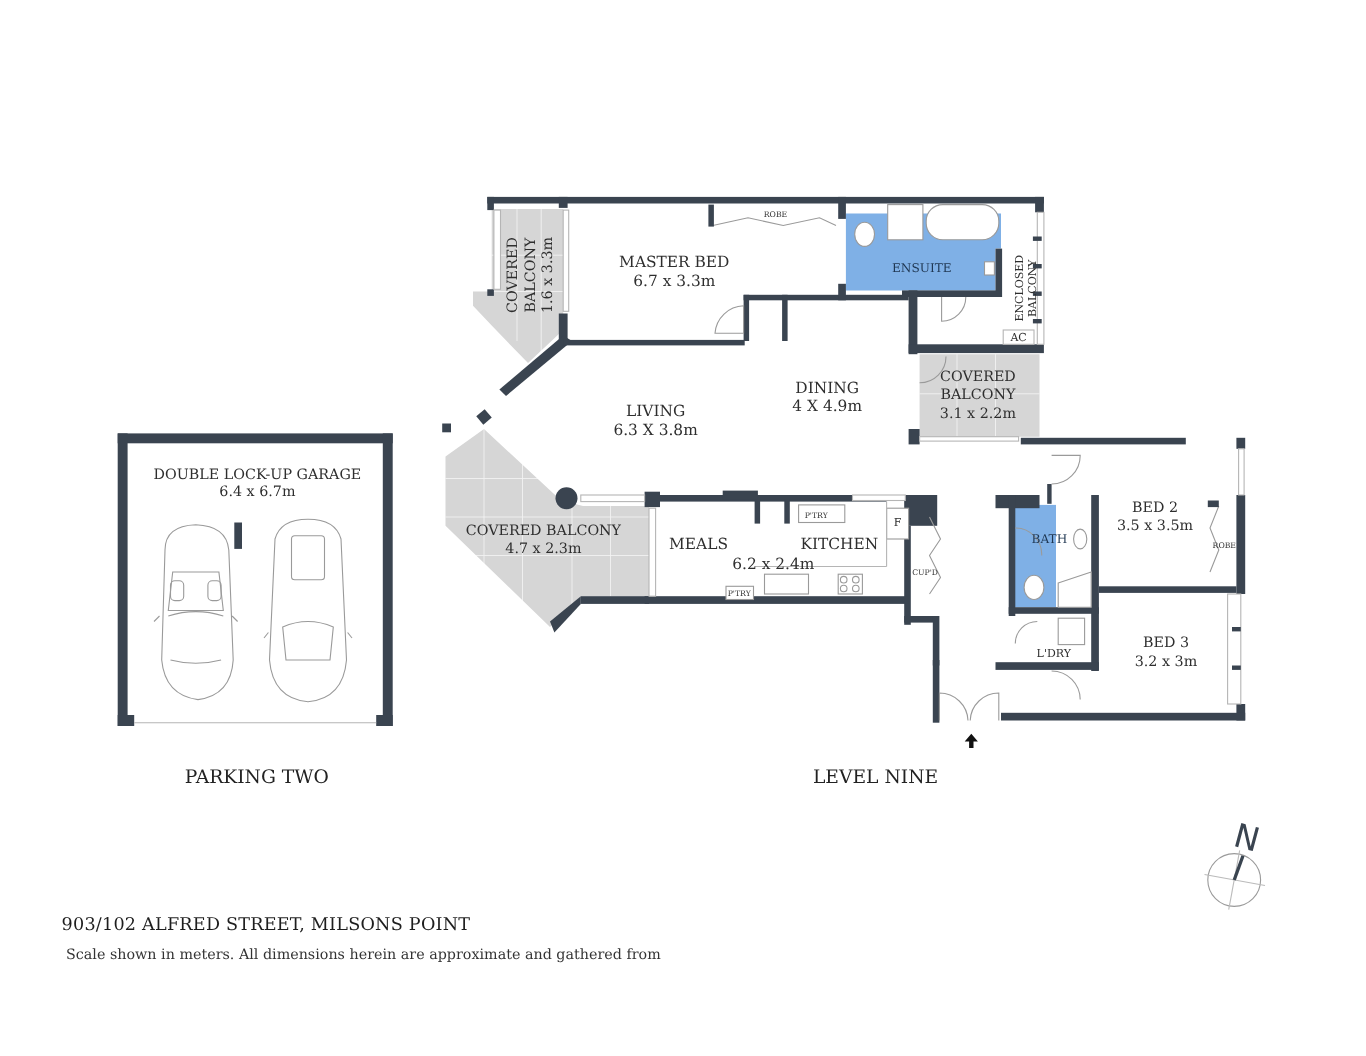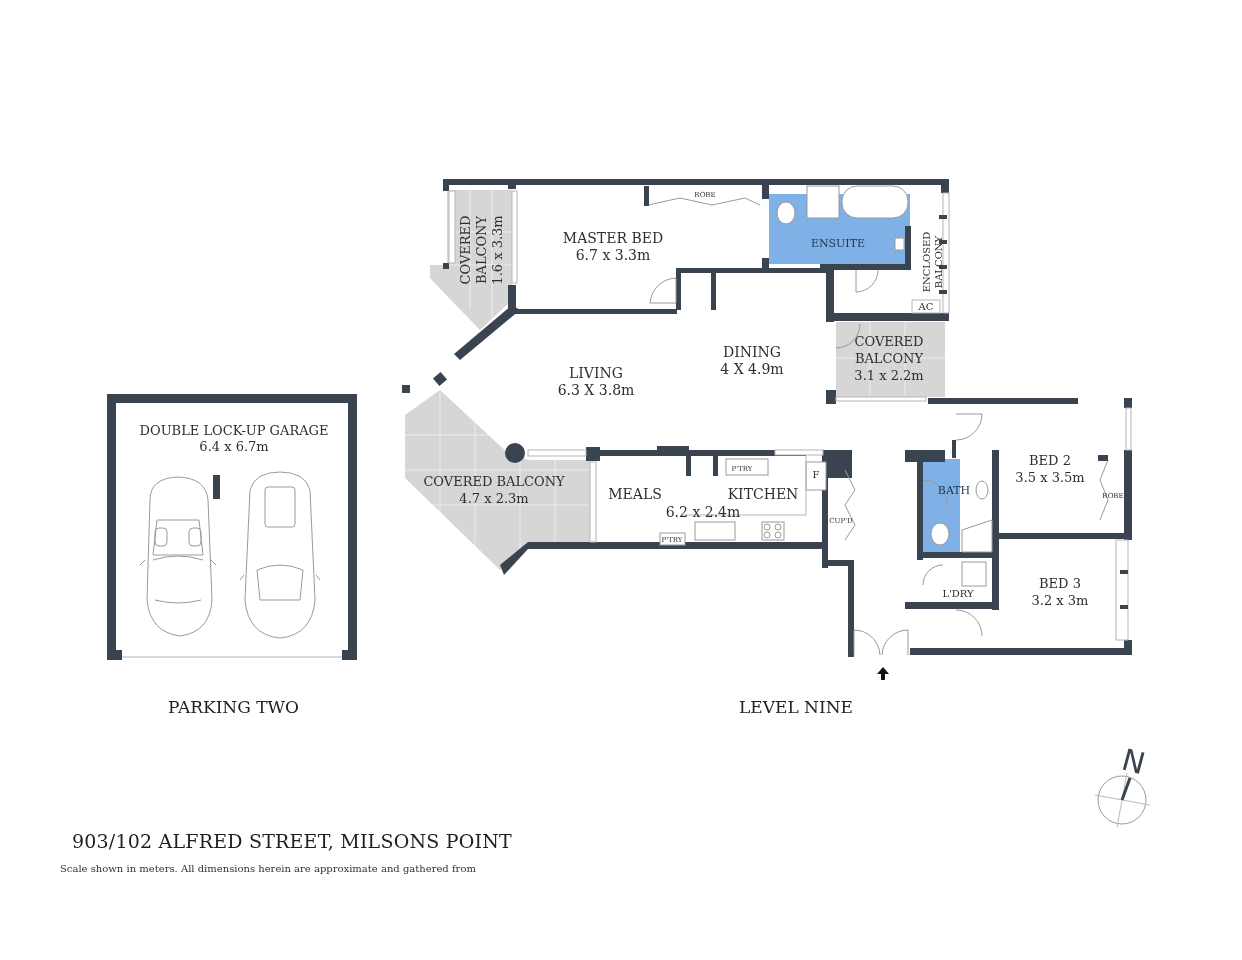--- a/index.html
+++ b/index.html
@@ -7,22 +7,22 @@
   #plan { position:absolute; left:0; top:0; width:1242px; height:960px; }
   .wall { fill:#3a4450; }
   .tile { fill:#d6d6d6; stroke:#ffffff; stroke-width:0; }
   .wet { fill:#7fb0e6; }
   .thin { fill:none; stroke:#9a9a9a; stroke-width:1; }
   .win { fill:#ffffff; stroke:#b5b5b5; stroke-width:1; }
   .lbl { font-family:"DejaVu Serif", serif; fill:#2e2e2e; text-anchor:middle; }
   .lbl-sm { font-family:"DejaVu Serif", serif; fill:#333; text-anchor:middle; font-size:7px; }
   .lbl-wet { font-family:"DejaVu Serif", serif; fill:#1e3550; text-anchor:middle; font-size:11px; }
   .caption { position:absolute; font-family:"DejaVu Serif", serif; color:#222; font-size:17px; }
-  #title { position:absolute; left:72px; top:830px; font-family:"DejaVu Serif", serif; font-size:19px; color:#1e1e1e; letter-spacing:0.2px; }
-  #disclaimer { position:absolute; left:60px; top:862px; width:470px; font-family:"DejaVu Serif", serif; font-size:10px; line-height:13.5px; color:#333; }
+  #title { position:absolute; left:56px; top:830px; font-family:"DejaVu Serif", serif; font-size:16px; color:#1e1e1e; letter-spacing:0.2px; }
+  #disclaimer { position:absolute; left:60px; top:862px; width:470px; font-family:"DejaVu Serif", serif; font-size:13px; line-height:13.5px; color:#333; }
   #disclaimer span { display:block; white-space:nowrap; }
 </style>
 </head>
 <body>
 
 <svg id="plan" viewBox="0 0 1242 960" xmlns="http://www.w3.org/2000/svg">
 
   <g>
     <rect class="wall" x="107" y="394" width="250" height="9"></rect>
     <rect class="wall" x="107" y="394" width="9" height="266"></rect>

